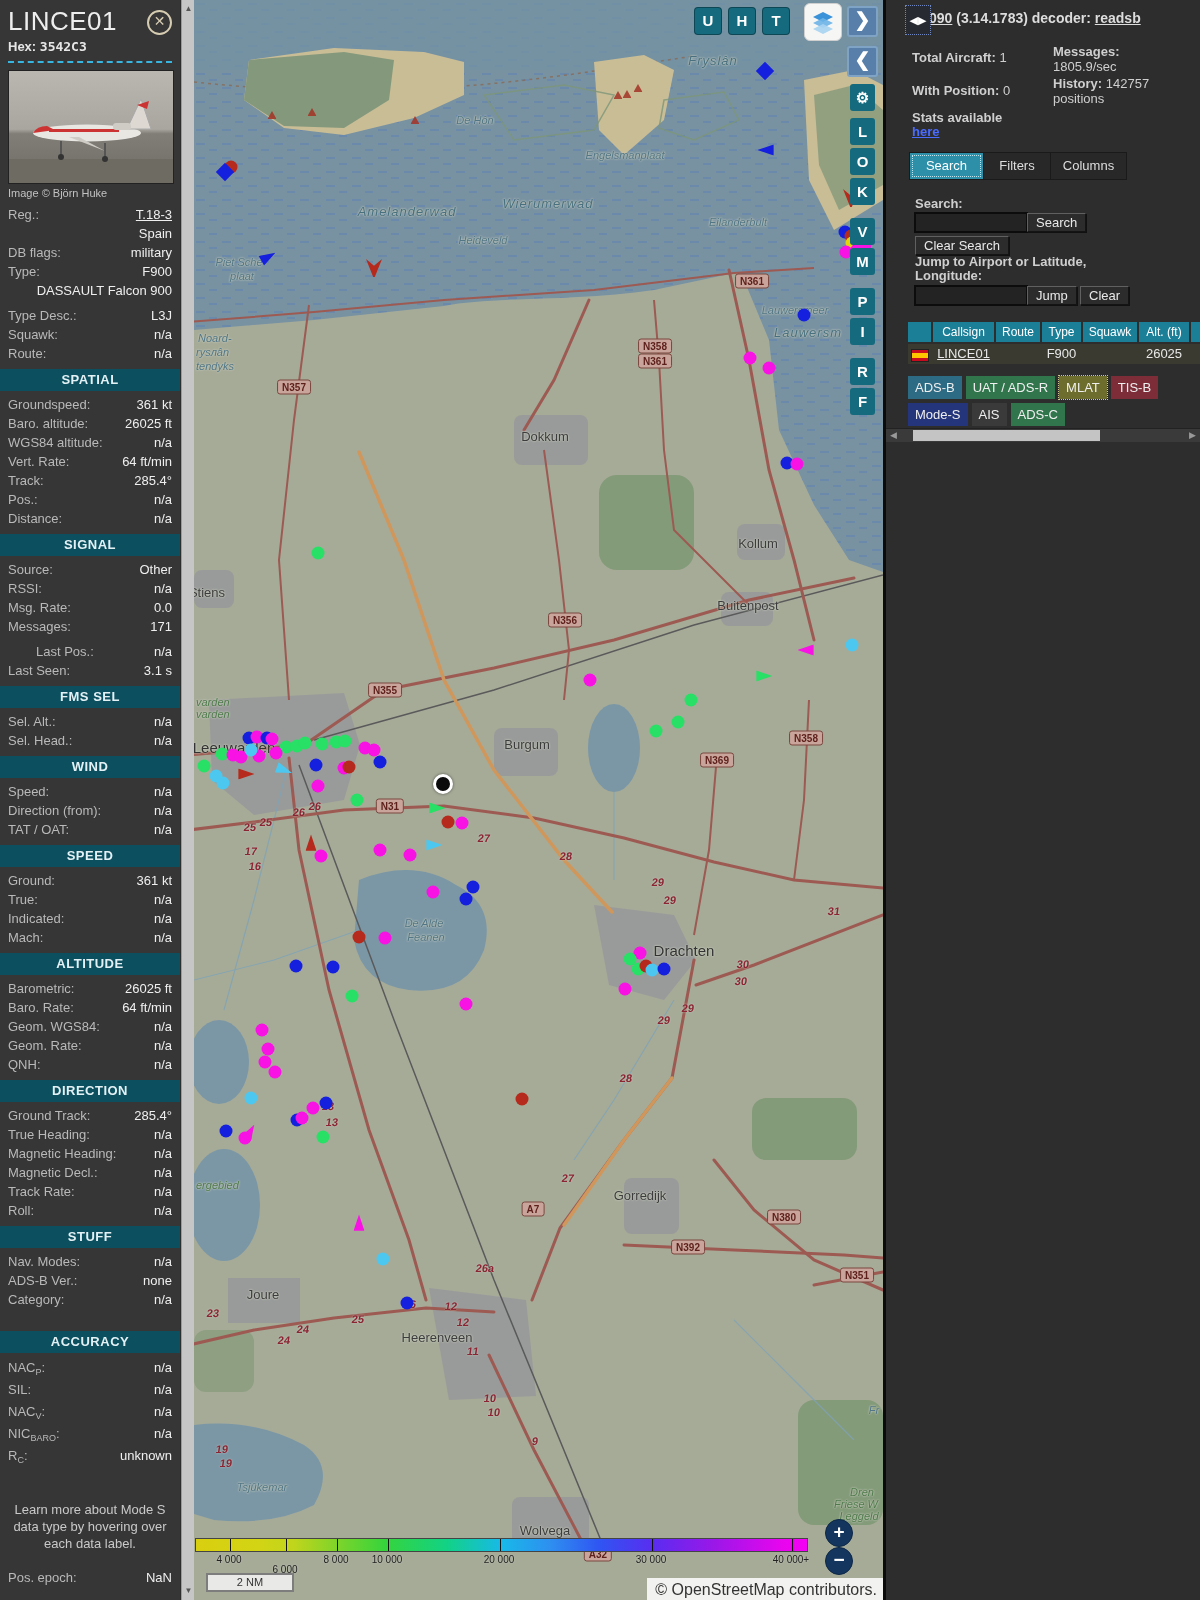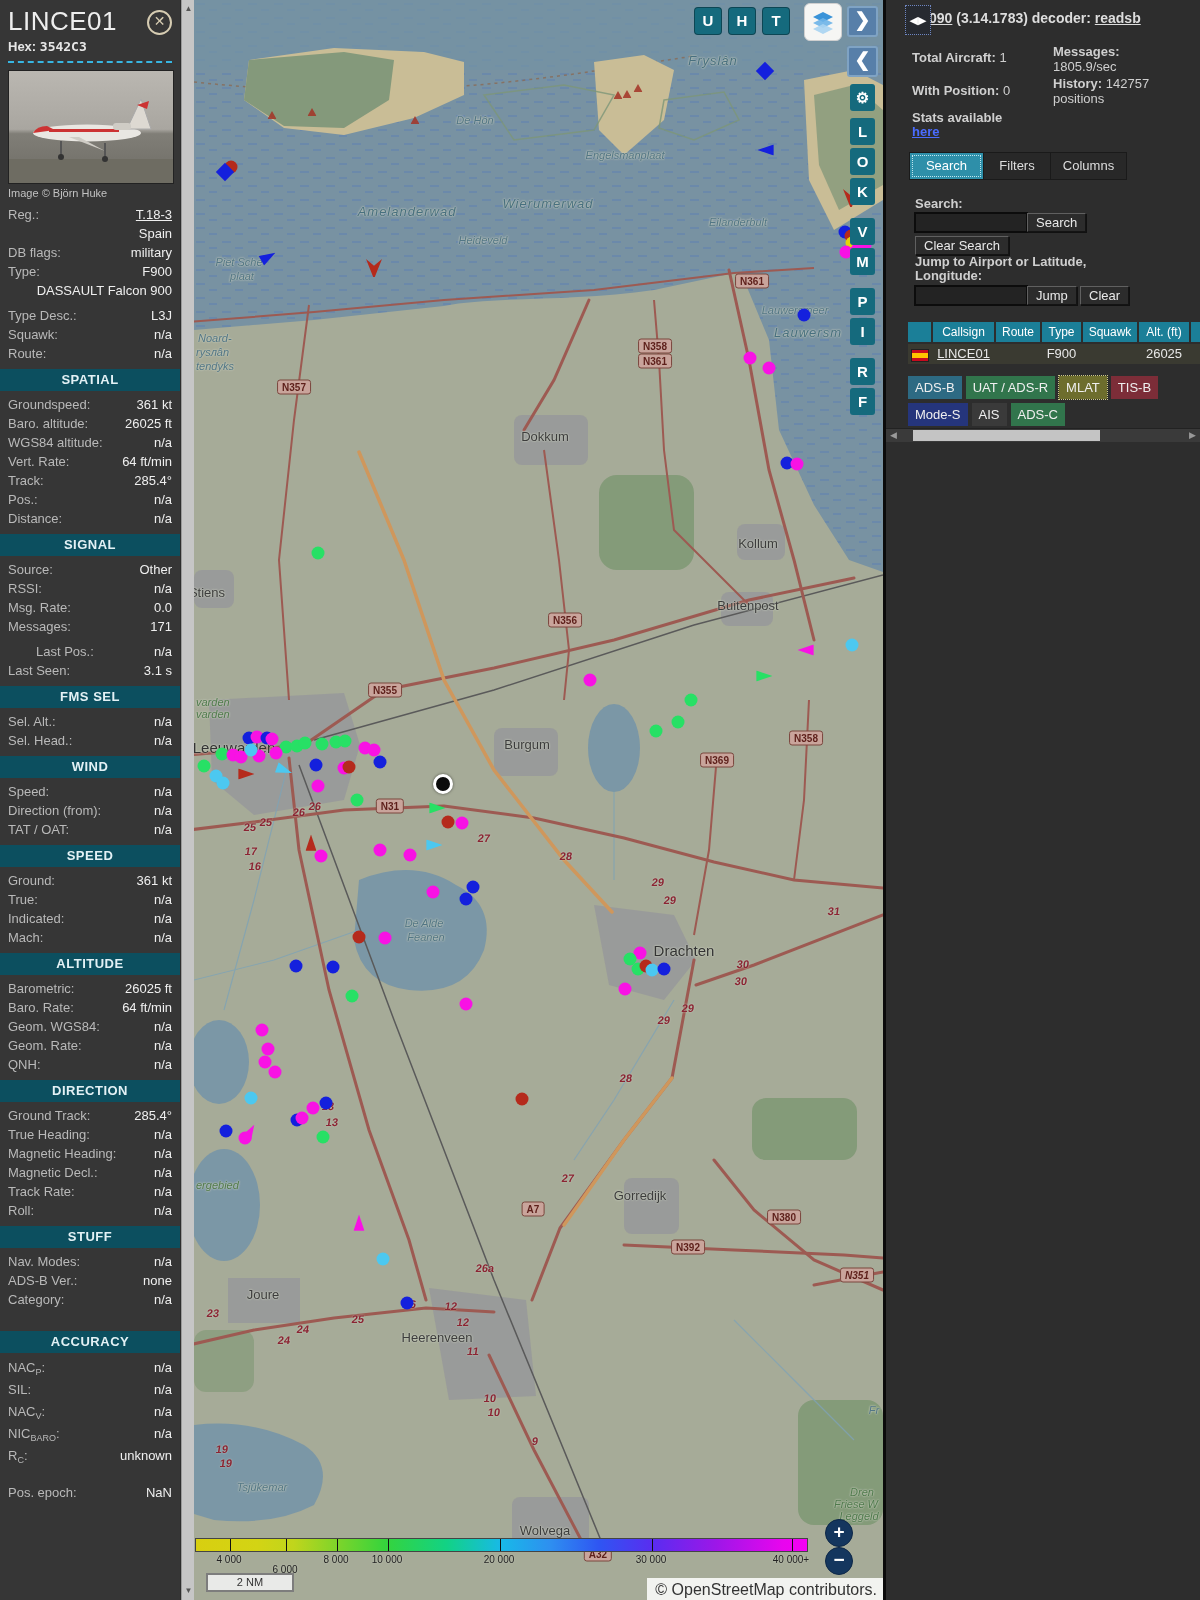--- a/index.html
+++ b/index.html
@@ -345,20 +345,21 @@
         </div>
         <div class="info-row" style="height: 22px; line-height: 22px;">
           <span class="lbl">NIC<span class="sub">BARO</span>:</span>
           <span class="val">n/a</span>
         </div>
         <div class="info-row" style="height: 22px; line-height: 22px;">
           <span class="lbl">R<span class="sub">C</span>:</span>
           <span class="val">unknown</span>
         </div>
       </div>
+    <div class="sb-note">Learn more about Mode S data type by hovering over each data label.</div>
     <div class="info-row" style="margin-top:16px">
       <span class="lbl">Pos. epoch:</span>
       <span class="val">NaN</span>
     </div>
   </aside>
 
   <div id="sb-scroll">
     <div class="arr" style="top:4px">▲</div>
     <div class="arr" style="top:1586px">▼</div>
   </div>
@@ -497,21 +498,21 @@
         <div class="shield" style="left: 100px; top: 387px;">N357</div>
         <div class="shield" style="left: 461px; top: 346px;">N358</div>
         <div class="shield" style="left: 461px; top: 361px;">N361</div>
         <div class="shield" style="left: 371px; top: 620px;">N356</div>
         <div class="shield" style="left: 191px; top: 690px;">N355</div>
         <div class="shield" style="left: 196px; top: 806px;">N31</div>
         <div class="shield" style="left: 523px; top: 760px;">N369</div>
         <div class="shield" style="left: 612px; top: 738px;">N358</div>
         <div class="shield" style="left: 590px; top: 1217px;">N380</div>
         <div class="shield" style="left: 494px; top: 1247px;">N392</div>
-        <div class="shield" style="left: 663px; top: 1275px; font-style: italic;">N351</div>
+        <div class="shield" style="left: 663px; top: 1275px;">N351</div>
         <div class="shield" style="left: 339px; top: 1209px;">A7</div>
         <div class="shield" style="left: 404px; top: 1554px;">A32</div>
       </div>
     <div id="exit-layer">
         <div class="exitnum" style="left: 121px; top: 806px;">26</div>
         <div class="exitnum" style="left: 105px; top: 812px;">26</div>
         <div class="exitnum" style="left: 72px; top: 822px;">25</div>
         <div class="exitnum" style="left: 56px; top: 827px;">25</div>
         <div class="exitnum" style="left: 57px; top: 851px;">17</div>
         <div class="exitnum" style="left: 61px; top: 866px;">16</div>

